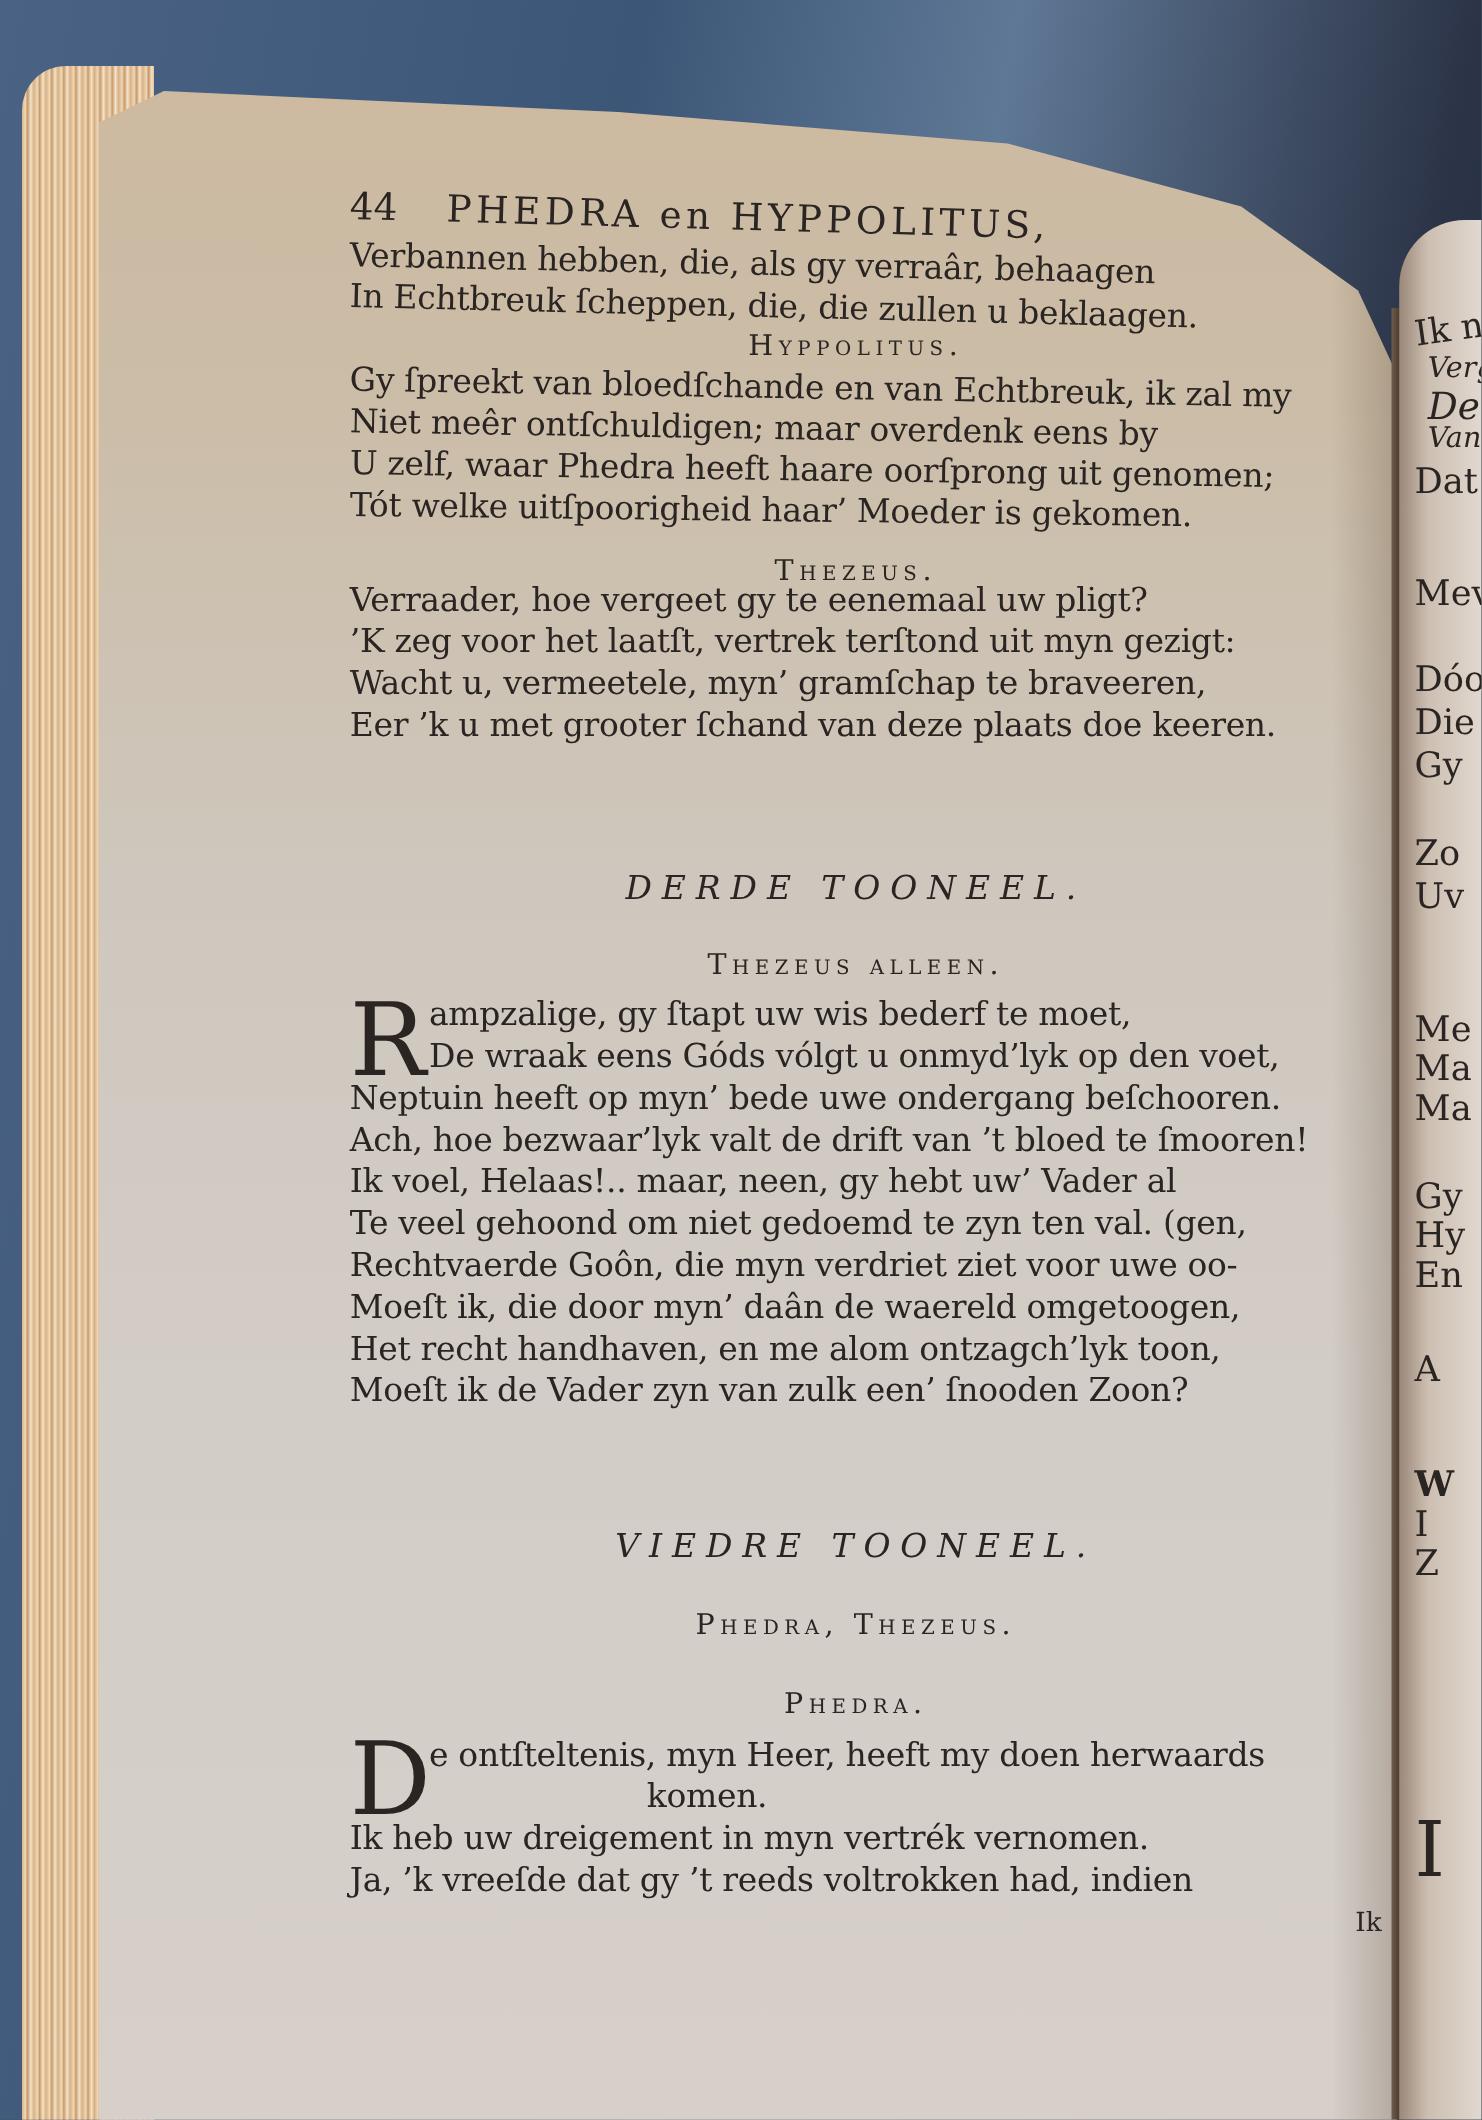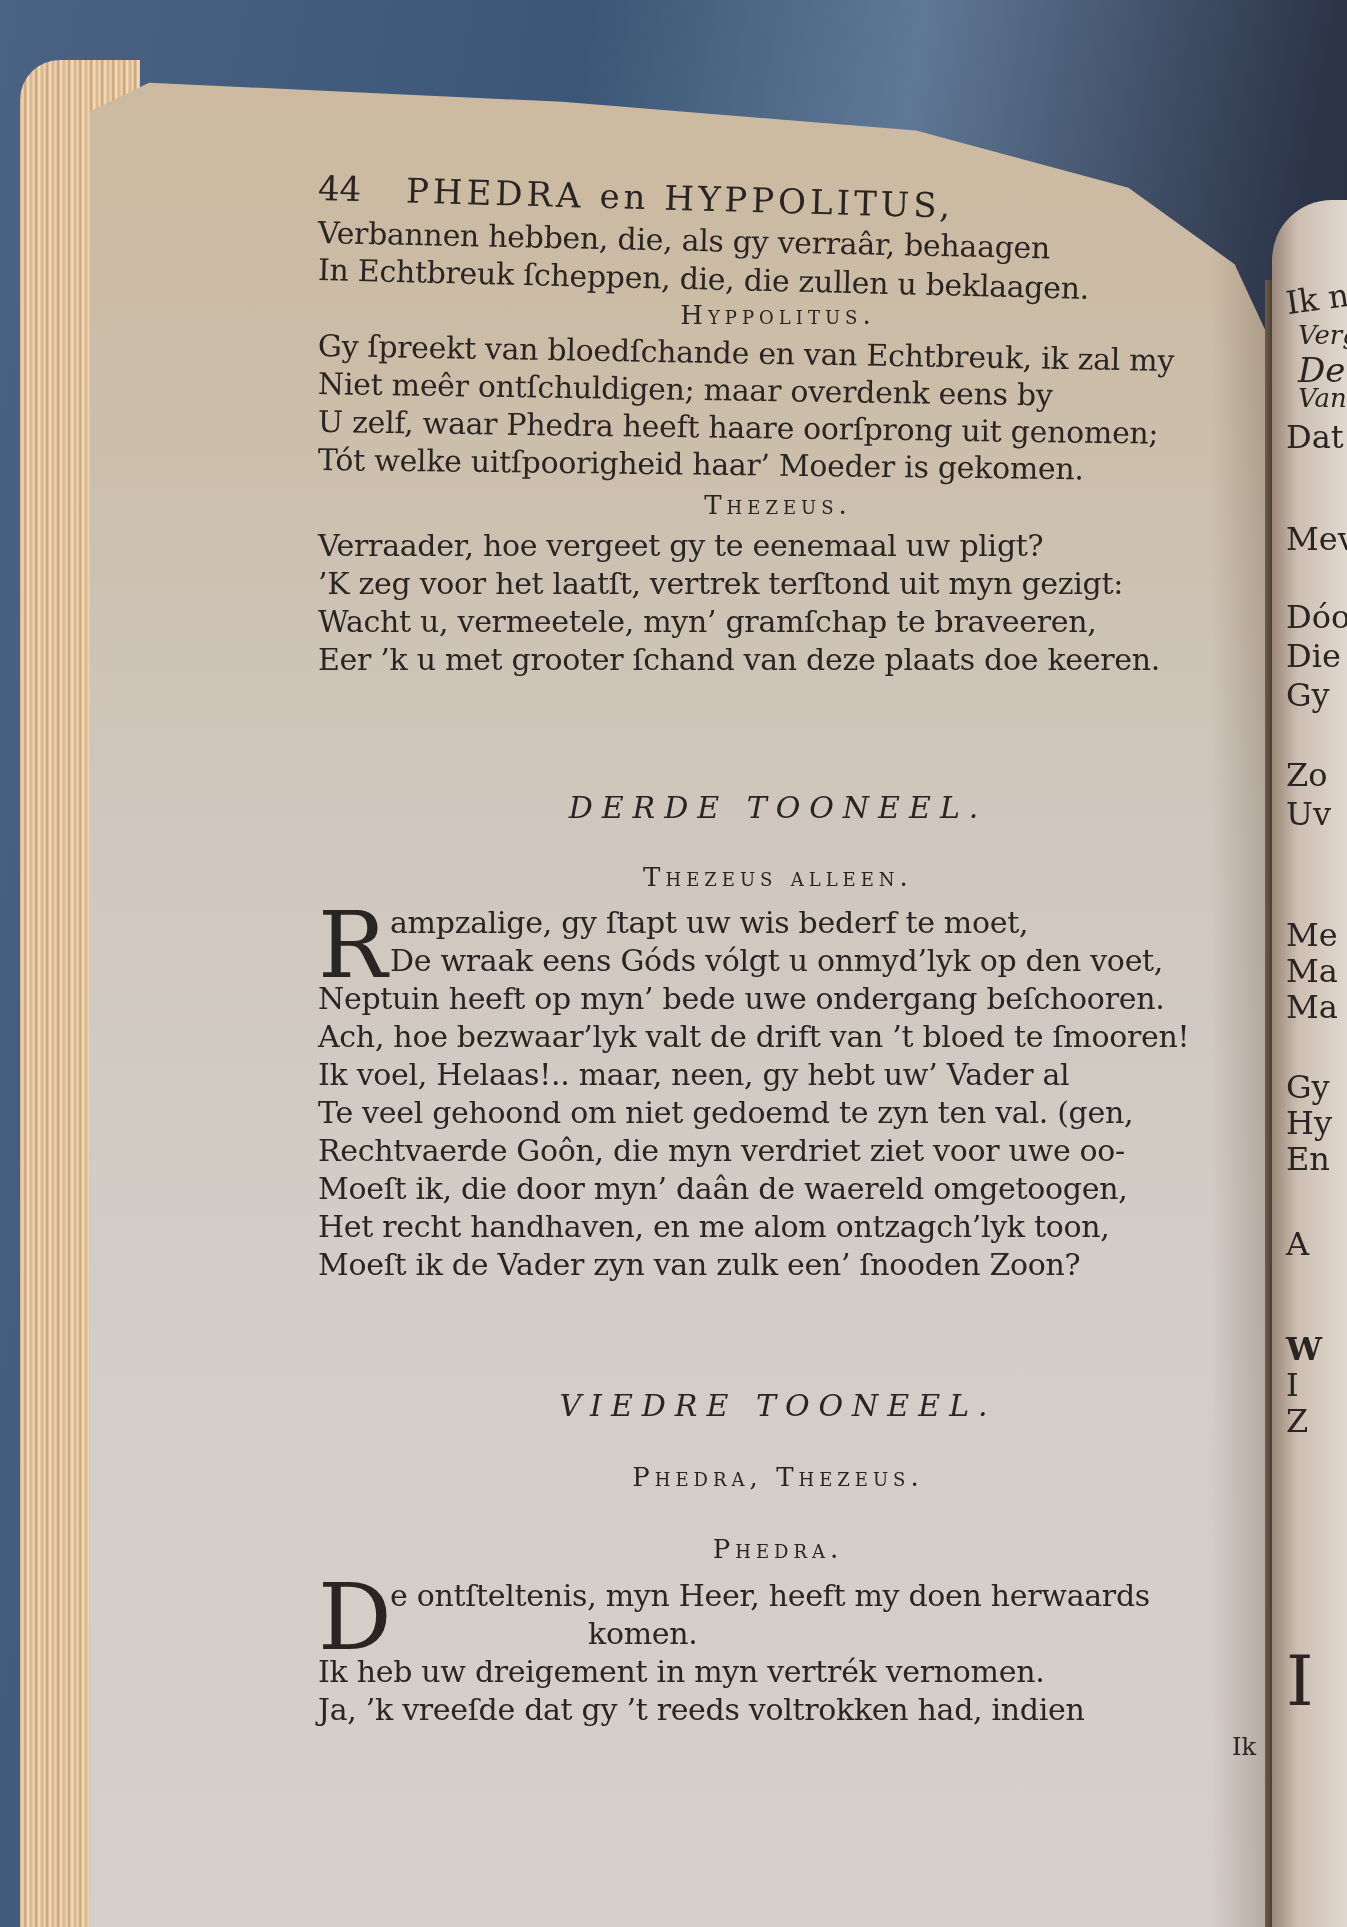--- a/index.html
+++ b/index.html
@@ -77,21 +77,21 @@
   <div class="line" style="top:215px;transform:rotate(1.2deg);transform-origin:left">Verbannen hebben, die, als gy verraâr, behaagen</div>
   <div class="line" style="top:252px;transform:rotate(1.4deg);transform-origin:left">In Echtbreuk ſcheppen, die, die zullen u beklaagen.</div>
 
   <div class="line center speaker" style="top:300px">Hyppolitus.</div>
 
   <div class="line" style="top:328px;transform:rotate(1.0deg);transform-origin:left">Gy ſpreekt van bloedſchande en van Echtbreuk, ik zal my</div>
   <div class="line" style="top:366px;transform:rotate(0.9deg);transform-origin:left">Niet meêr ontſchuldigen; maar overdenk eens by</div>
   <div class="line" style="top:404px;transform:rotate(0.8deg);transform-origin:left">U zelf, waar Phedra heeft haare oorſprong uit genomen;</div>
   <div class="line" style="top:442px;transform:rotate(0.7deg);transform-origin:left">Tót welke uitſpoorigheid haar’ Moeder is gekomen.</div>
 
-  <div class="line center speaker" style="top:490px">Thezeus.</div>
+  <div class="line center speaker" style="top:504px">Thezeus.</div>
 
   <div class="line" style="top:528px">Verraader, hoe vergeet gy te eenemaal uw pligt?</div>
   <div class="line" style="top:566px">’K zeg voor het laatſt, vertrek terſtond uit myn gezigt:</div>
   <div class="line" style="top:604px">Wacht u, vermeetele, myn’ gramſchap te braveeren,</div>
   <div class="line" style="top:642px">Eer ’k u met grooter ſchand van deze plaats doe keeren.</div>
 
   <div class="line center scene" style="top:790px">DERDE TOONEEL.</div>
   <div class="line center speaker" style="top:862px">Thezeus alleen.</div>
 
   <div class="dropcap" style="left:0;top:900px">R</div>

